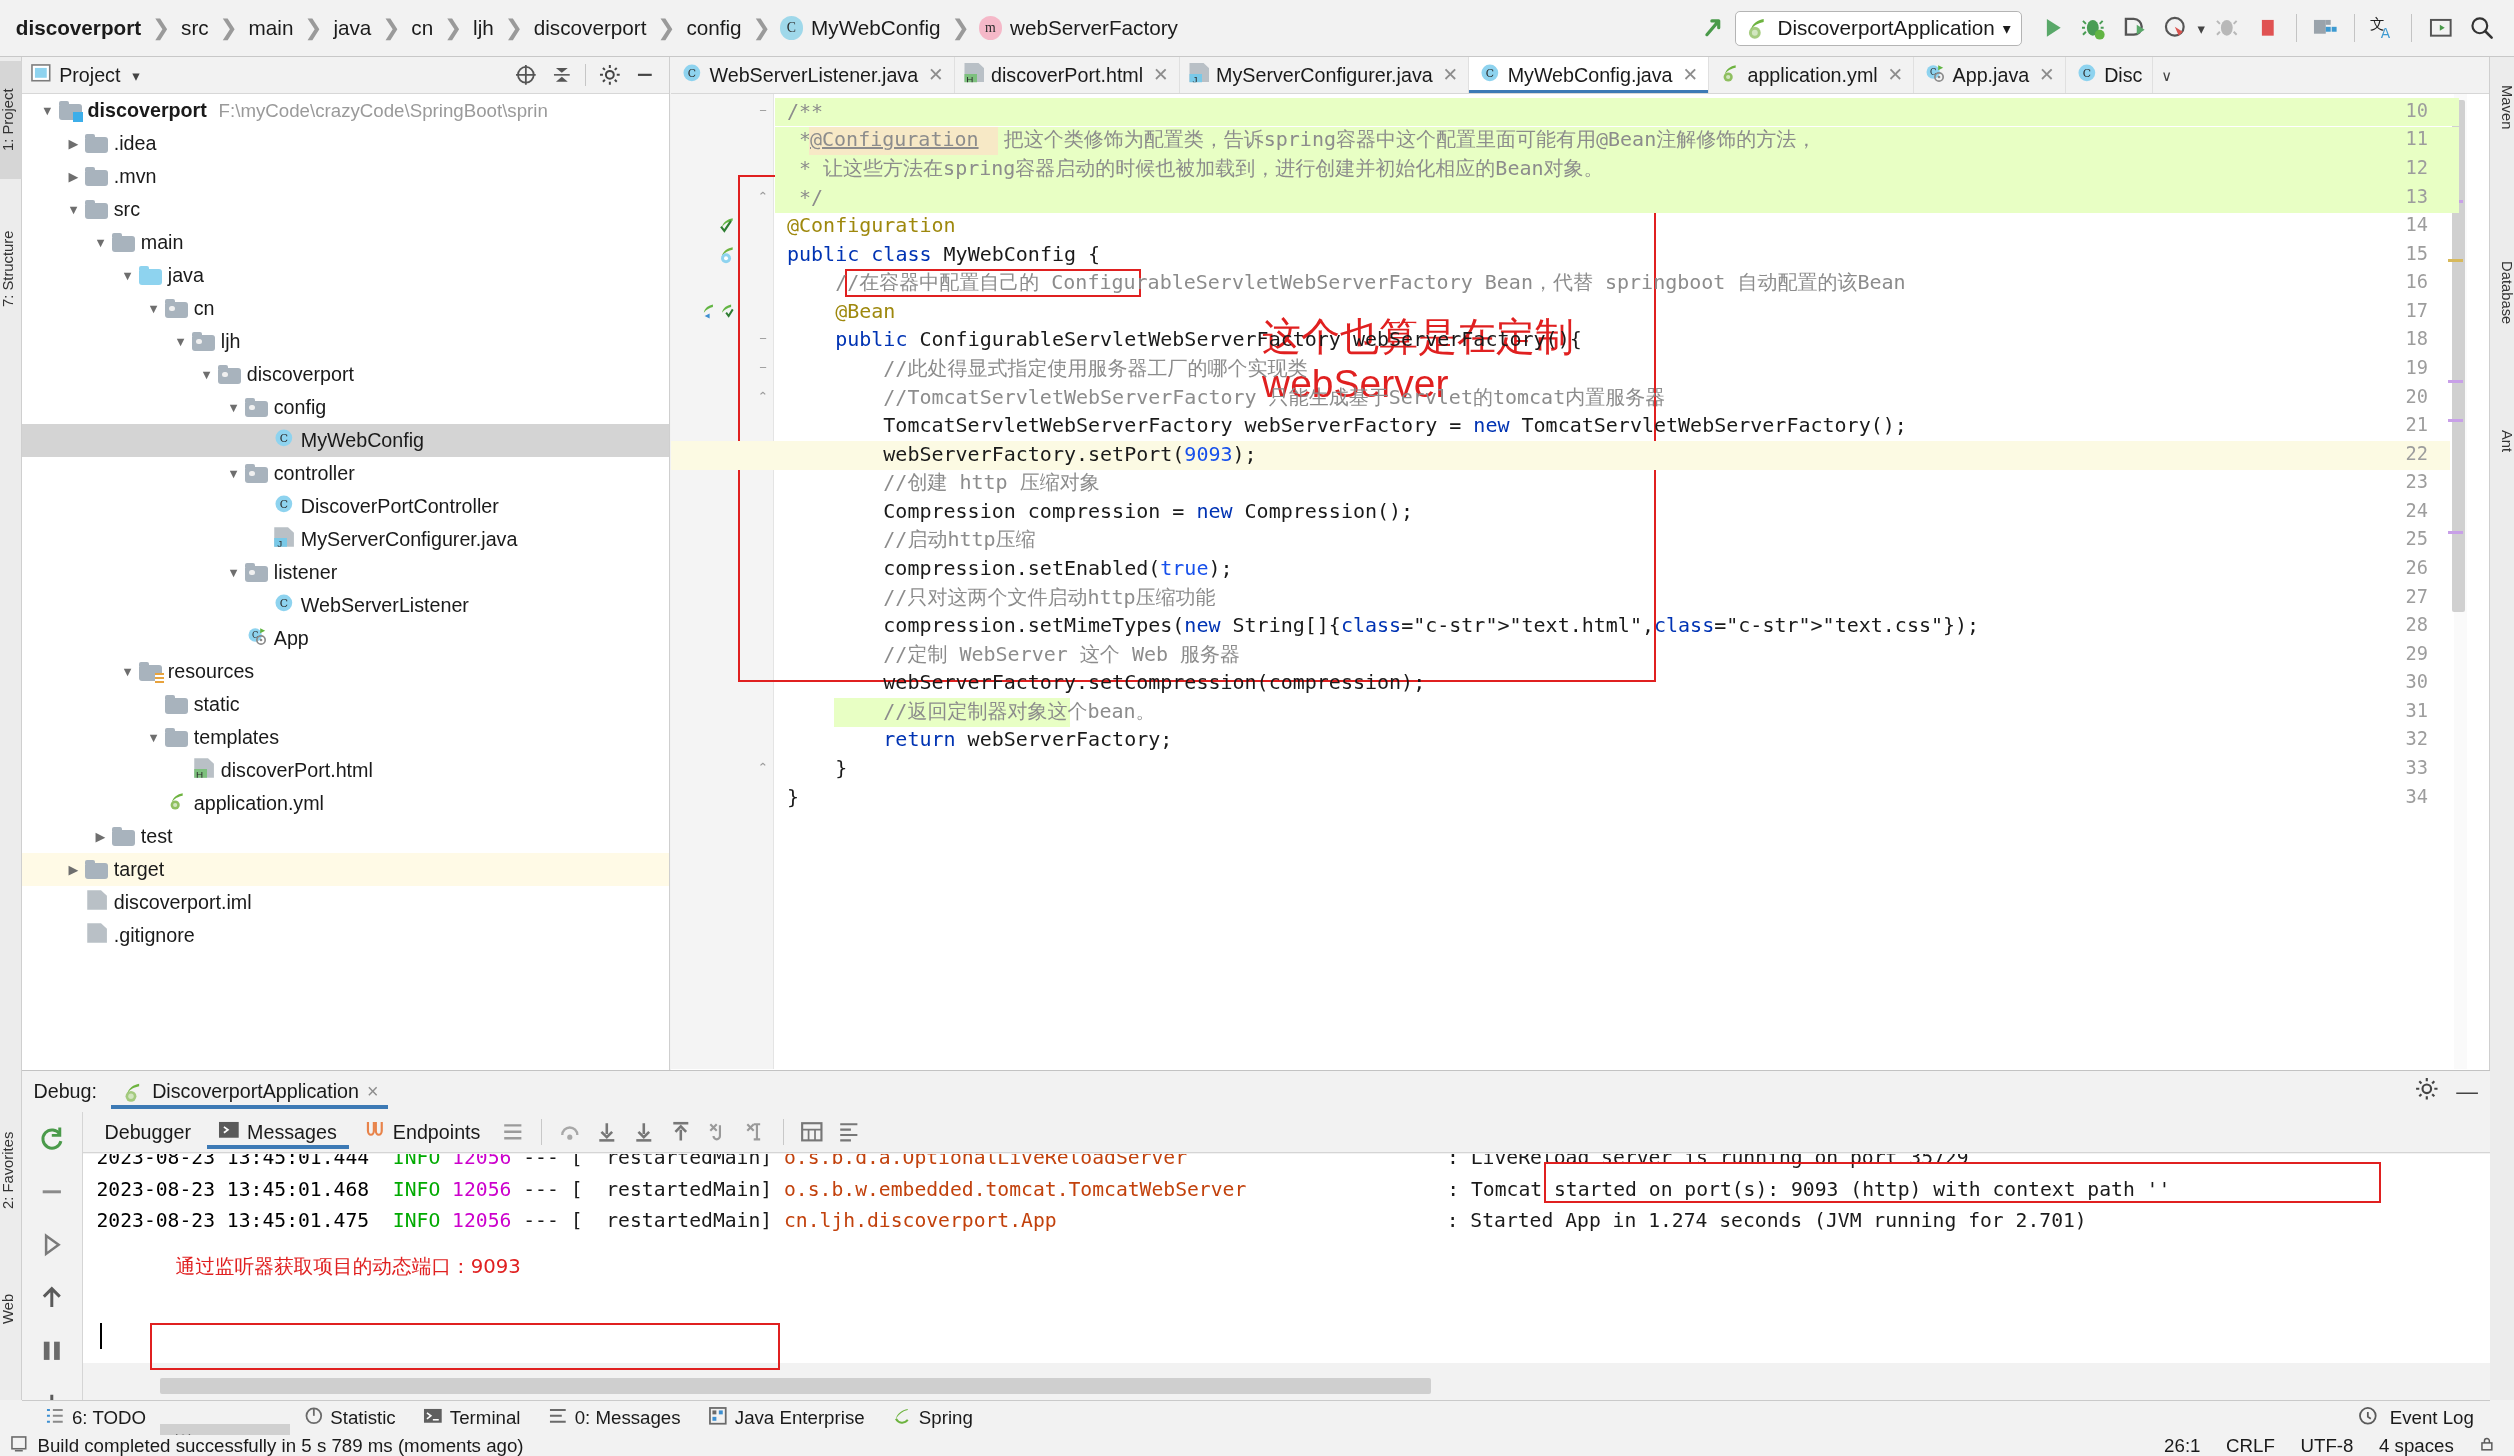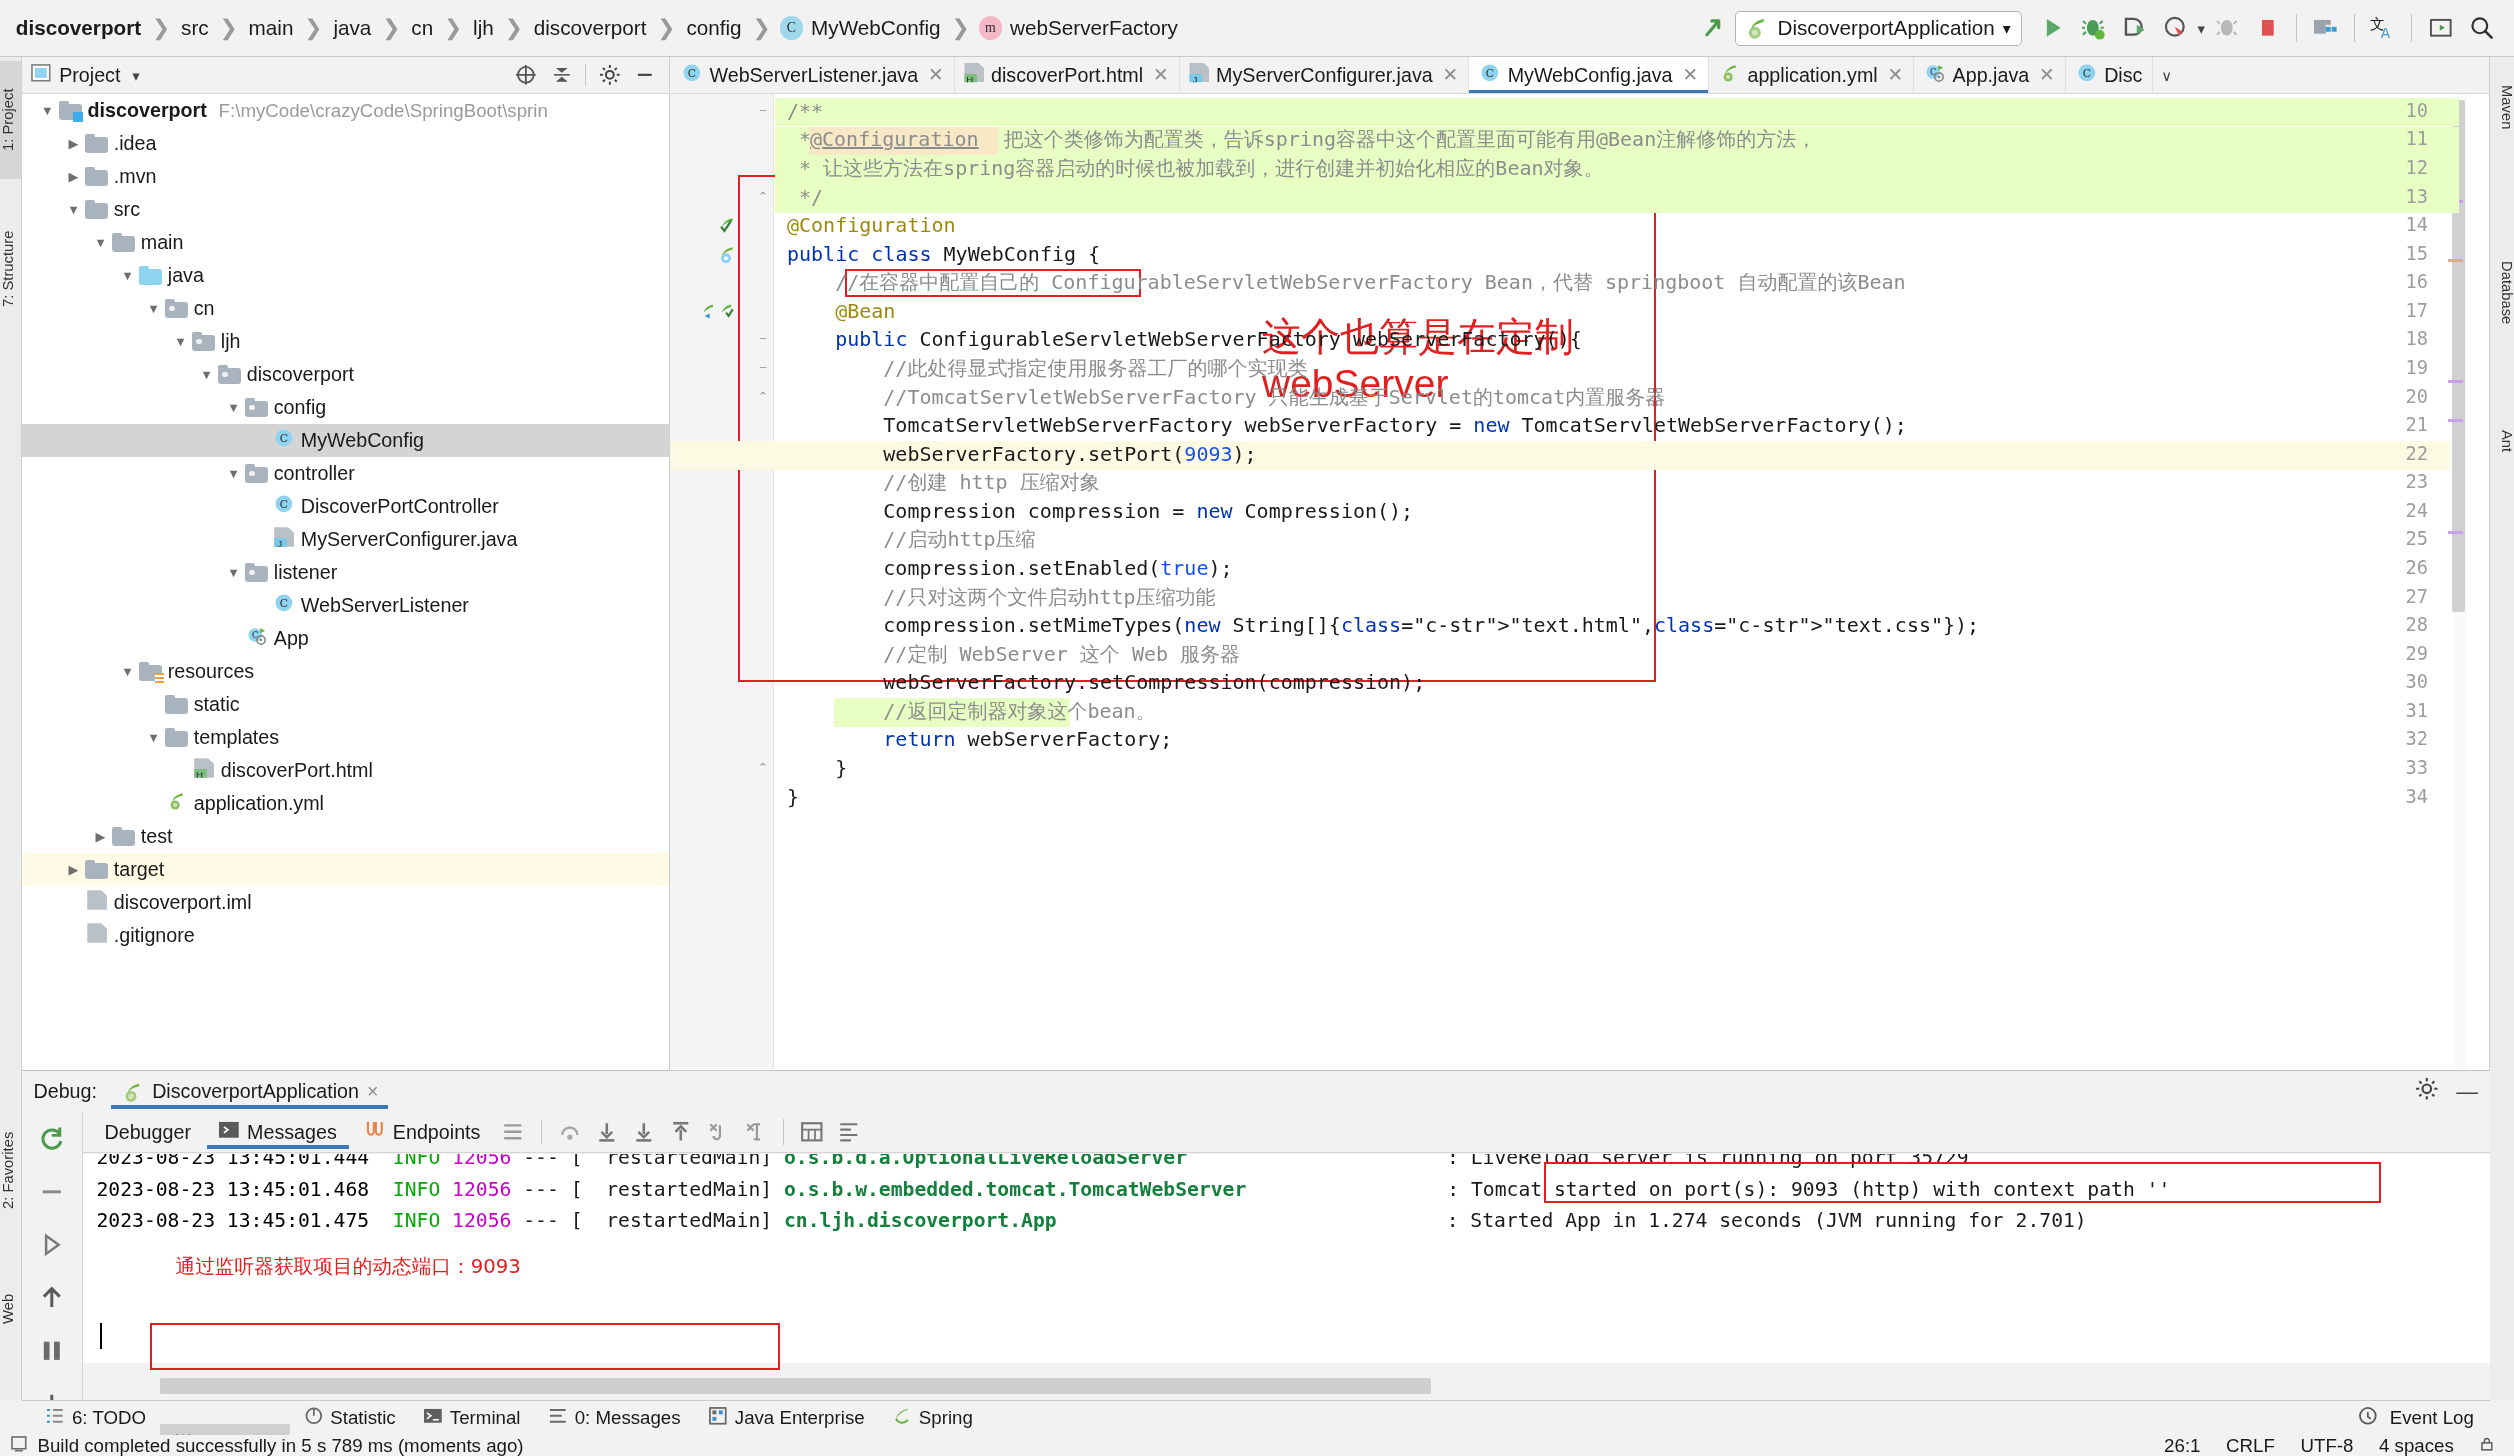--- a/index.html
+++ b/index.html
@@ -216,21 +216,21 @@
     background:#ffffff; overflow:hidden; padding-left:13.8px;
   }
   .logline {
     font-family:"DejaVu Sans Mono", monospace; font-size:19.7px; white-space:pre;
     line-height:31.5px;
   }
   .l-date { color:#000000; }
   .l-info { color:#00aa00; }
   .l-pid { color:#cc00cc; }
   .l-thread { color:#1a1a1a; }
-  .l-logger { color:#15803d;font-weight:bold; }
+  .l-logger { color:#c2410c; }
   .l-msg { color:#1a1a1a; }
   #hscroll { position:absolute; left:138px; bottom:5.9px; width:1271px; height:15.8px; background:#cfcfcf; border-radius:2px; }
 
   
   #bottomtabs {
     position:absolute; left:21.7px; top:1400px; width:2468px; height:35px;
     background:#f2f2f2; border-top:1px solid #cacaca;
     display:flex; align-items:center; padding-left:9.9px;
   }
   .btab { display:flex; align-items:center; gap:6.9px; font-size:18.7px; padding:5.9px 13.8px; white-space:nowrap; }

